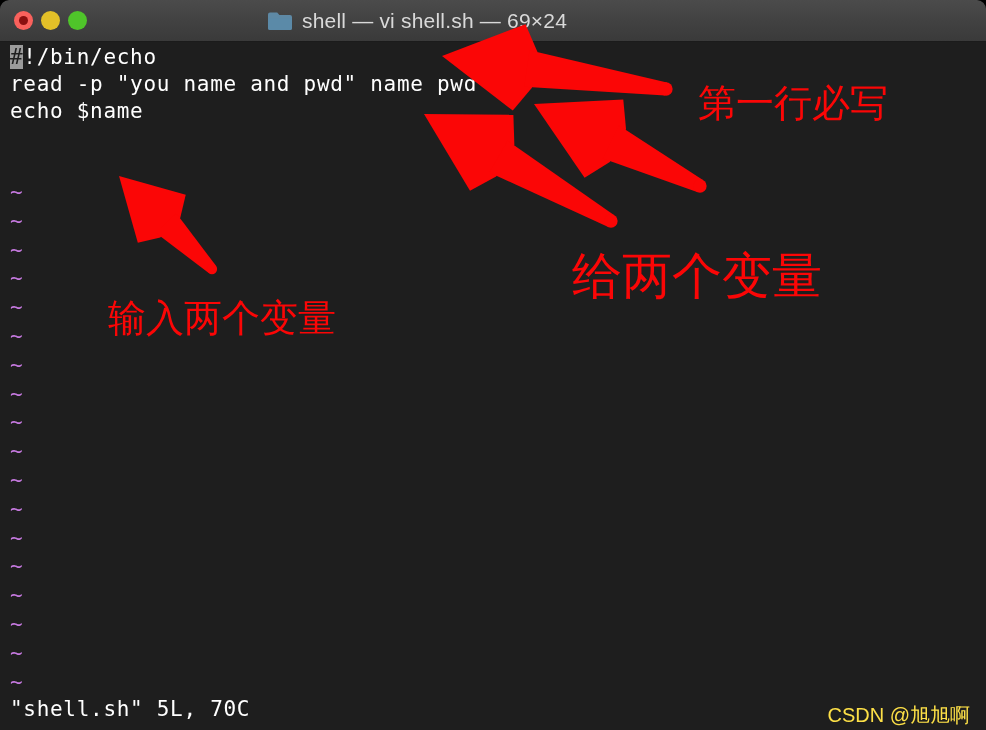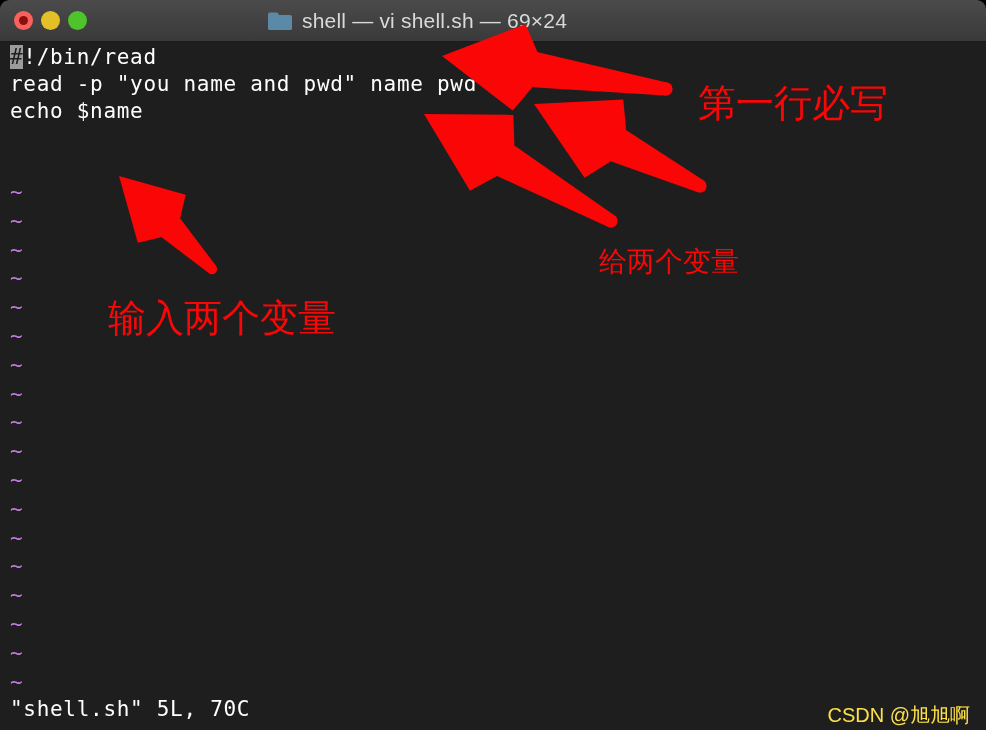--- a/index.html
+++ b/index.html
@@ -140,21 +140,21 @@
     width: 986px; height: 730px;
     pointer-events: none;
   }
   .anno-text {
     position: absolute;
     font-family: "Liberation Sans", sans-serif;
     color: #fb0606;
     white-space: pre;
   }
   #anno-0 { left: 678px; top: 78px;  font-size: 38px; margin-left: 20px; }
-  #anno-1 { left: 599px; top: 243px; font-size: 28px; }
+  #anno-1 { left: 572px; top: 243px; font-size: 50px; }
   #anno-2 { left: 108px; top: 293px; font-size: 38px; }
 </style>
 </head>
 <body>
 
 <div id="window">
 
   <div id="titlebar">
 
     <div id="traffic">
@@ -168,21 +168,21 @@
         <path d="M1 3.5a2 2 0 0 1 2-2h7.2l2.2 2.6H23a2 2 0 0 1 2 2V17a2 2 0 0 1-2 2H3a2 2 0 0 1-2-2z" fill="#5e89a5"></path>
         <path d="M1 7.2h24V17a2 2 0 0 1-2 2H3a2 2 0 0 1-2-2z" fill="#5b8aa8"></path>
       </svg>
       <span id="title-text">shell — vi shell.sh — 69×24</span>
     </div>
 
   </div>
 
   <div id="term">
 
-    <div class="trow" style="top:2px"><span class="cursor-block">#</span><span>!/bin/read</span></div>
+    <div class="trow" style="top:2px"><span class="cursor-block">#</span><span>!/bin/echo</span></div>
     <div class="trow" style="top:29px">read -p "you name and pwd" name pwd</div>
     <div class="trow" style="top:56px">echo $name</div>
 
     <div id="tilde-column">
         <div class="tilde" style="top: 137px;">~</div>
         <div class="tilde" style="top: 165.8px;">~</div>
         <div class="tilde" style="top: 194.6px;">~</div>
         <div class="tilde" style="top: 223.4px;">~</div>
         <div class="tilde" style="top: 252.2px;">~</div>
         <div class="tilde" style="top: 281px;">~</div>

